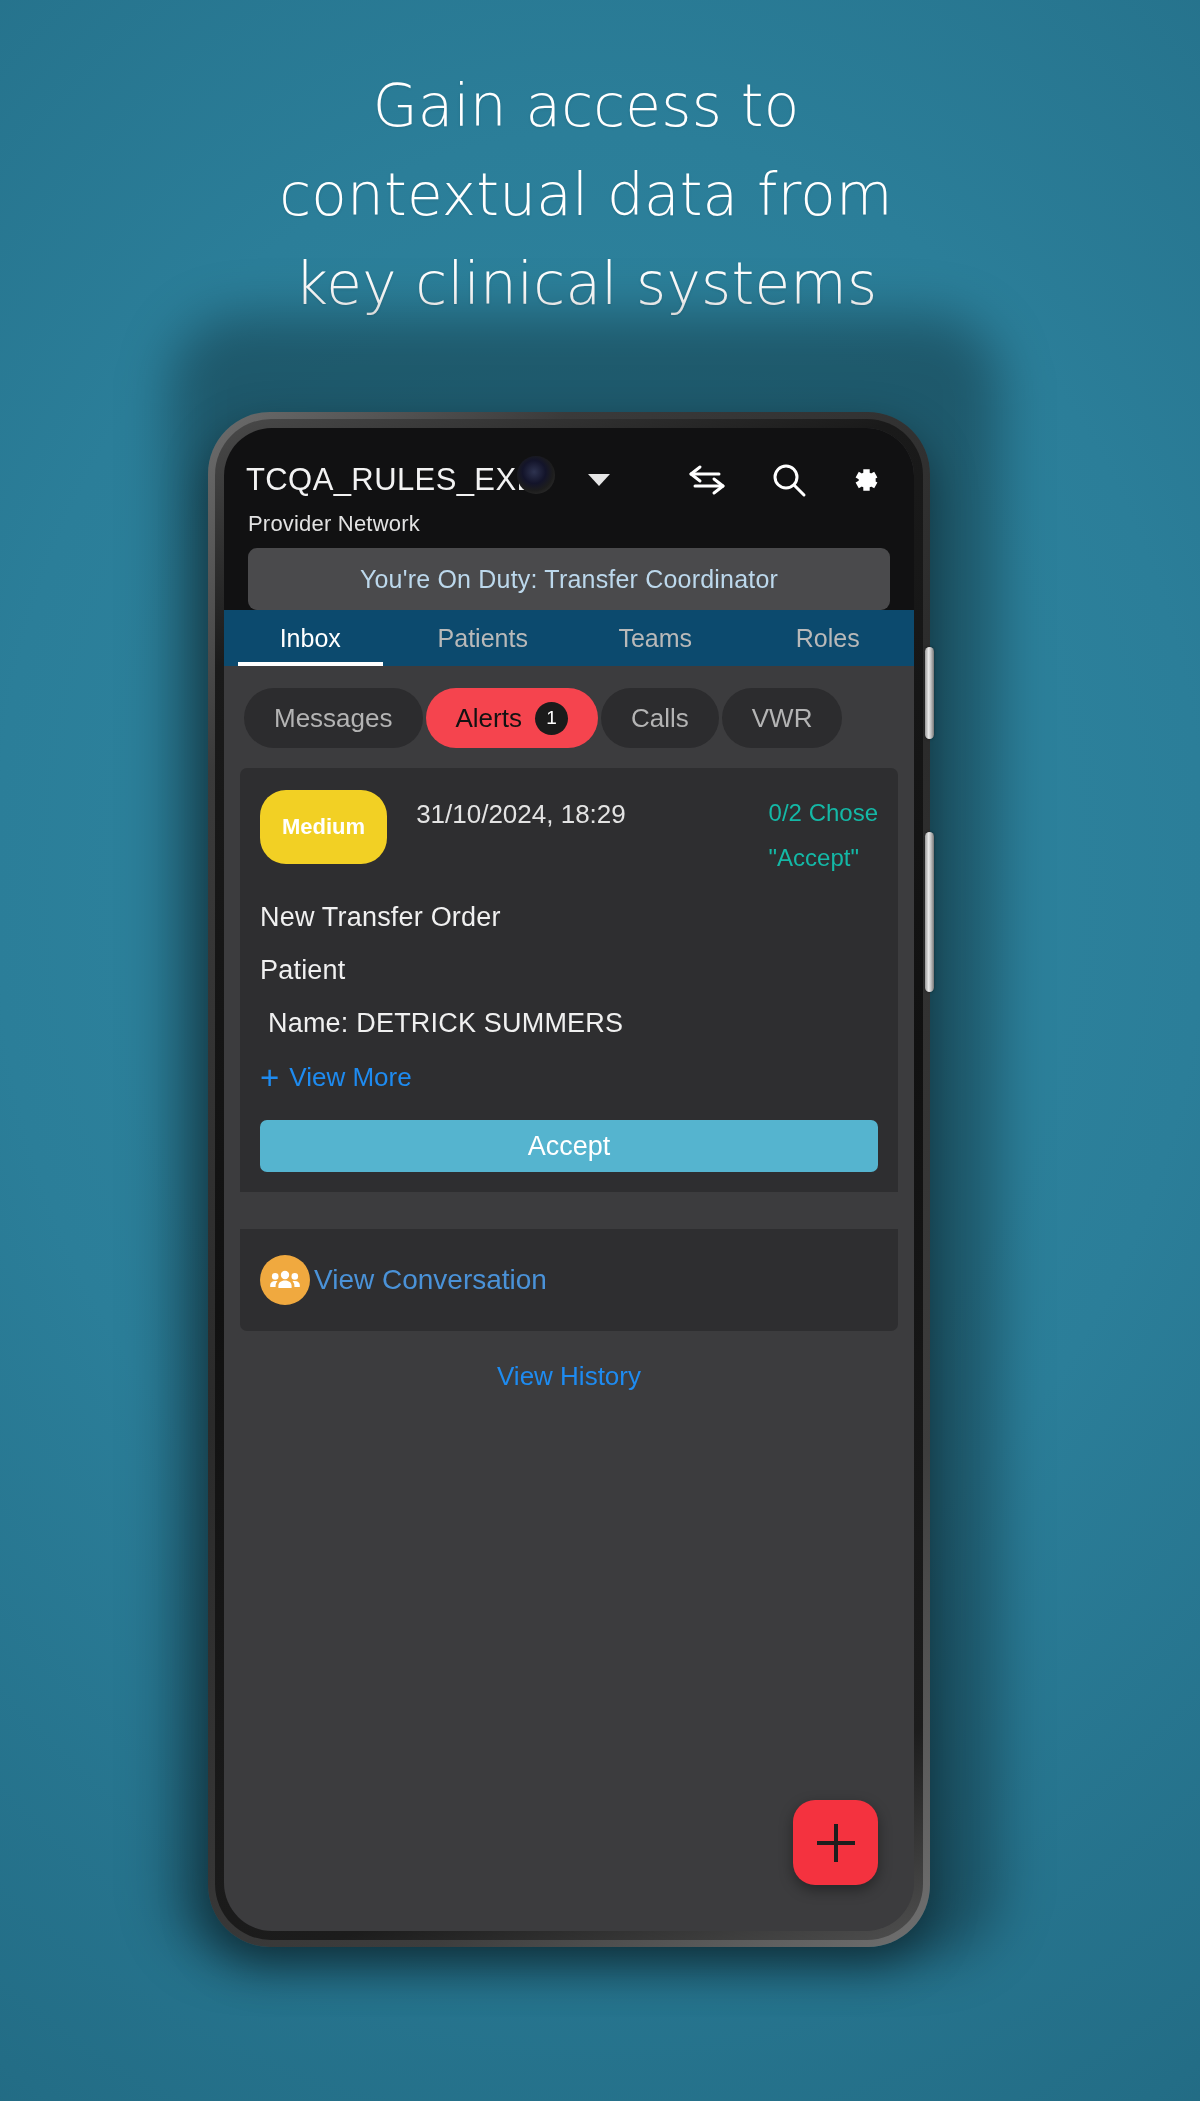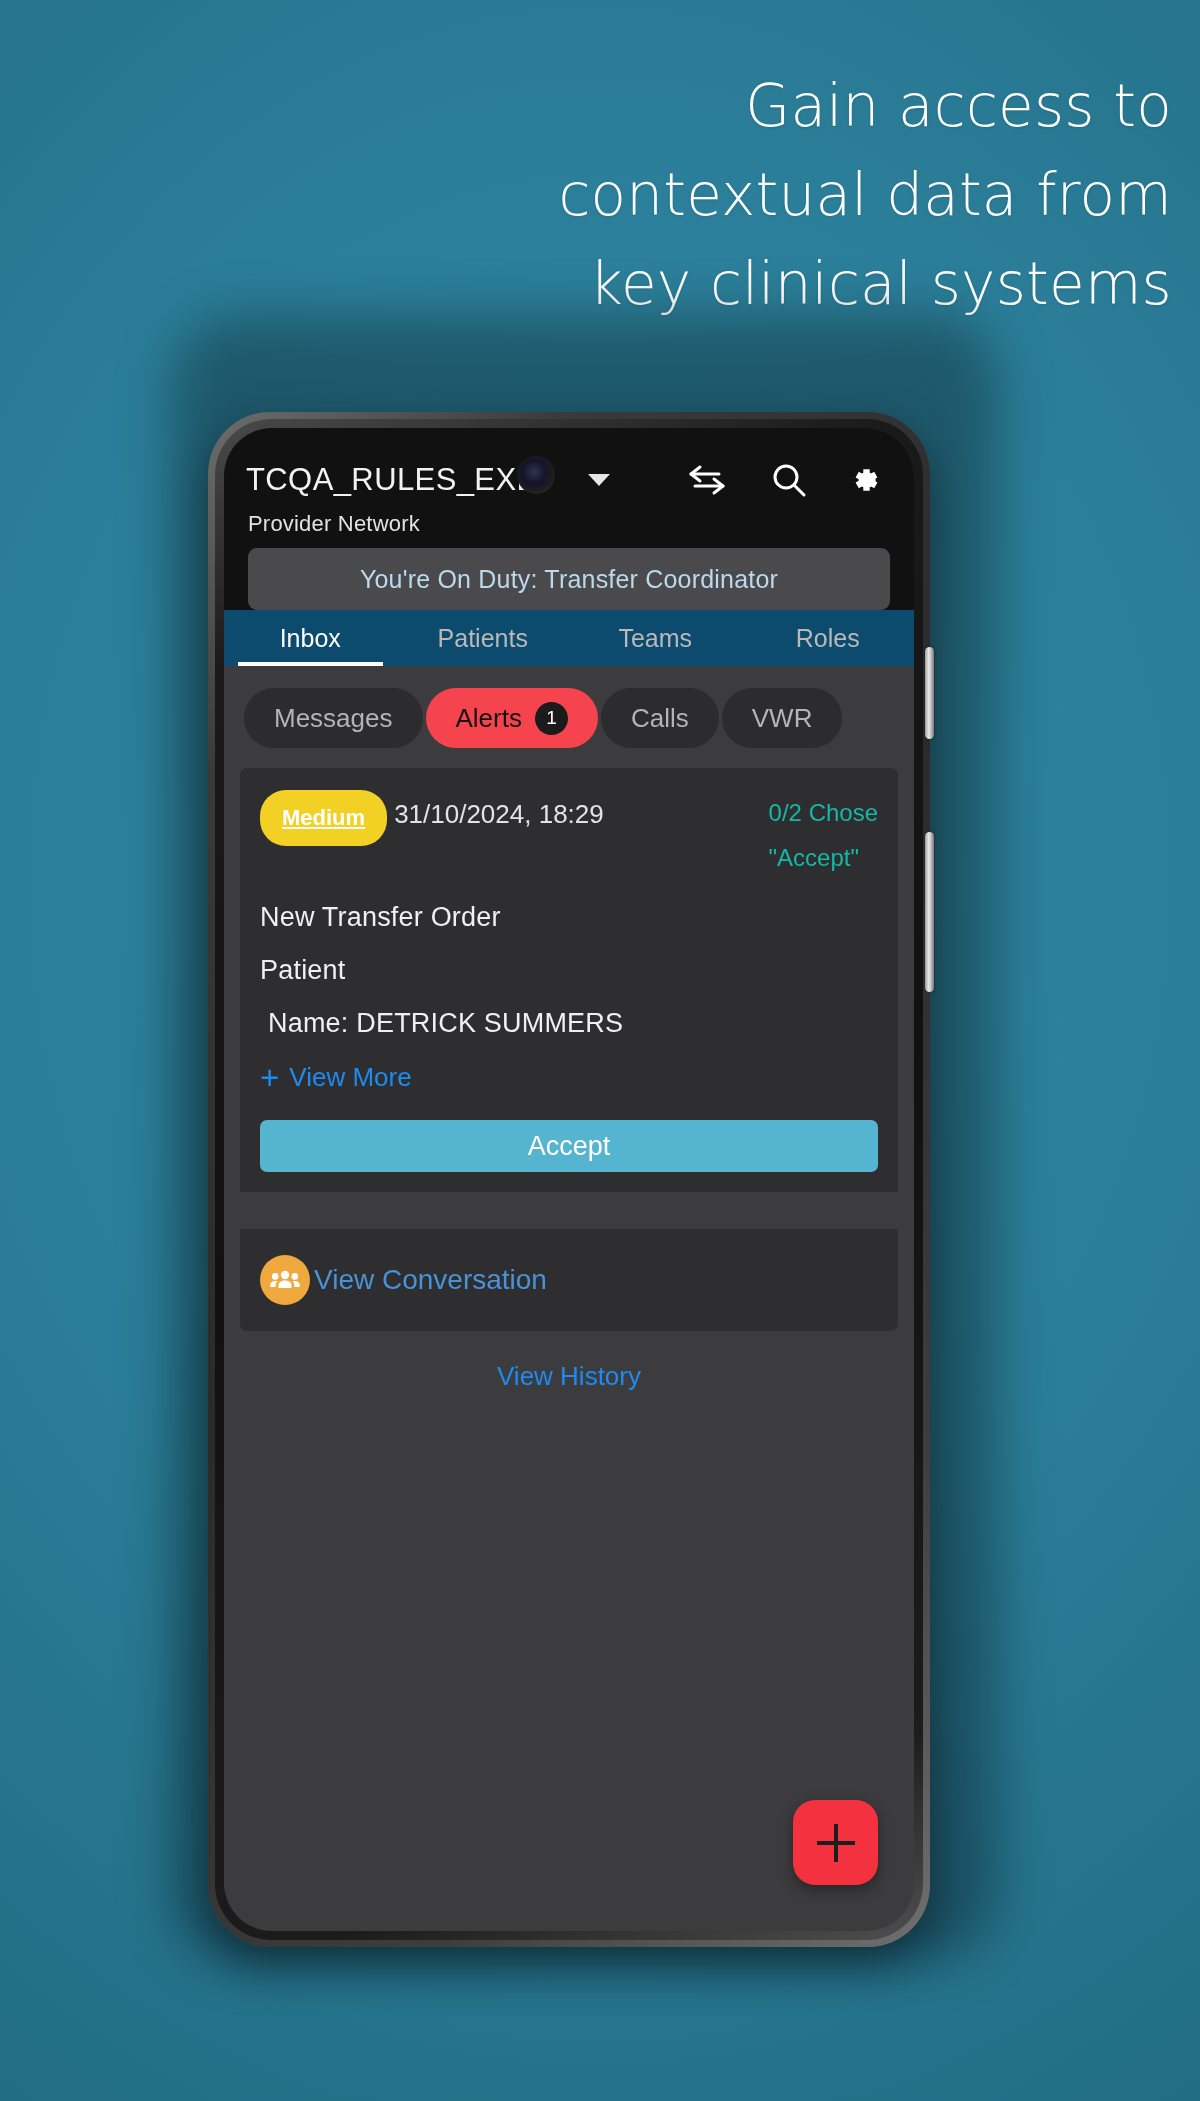--- a/index.html
+++ b/index.html
@@ -10,21 +10,21 @@
   }
   body {
     background:
       radial-gradient(ellipse 120% 85% at 50% 42%, #2f88a2 0%, #2b7e99 42%, #236d86 78%, #1e5f77 100%);
     position:relative;
   }
 
   
   .headline {
     position:absolute; top:62px; left:0; width:1172px;
-    text-align:right; color:#ffffff;
+    text-align:center; color:#ffffff;
     font-family:"DejaVu Sans", sans-serif;
     font-weight:300; font-size:58px; line-height:89px;
     letter-spacing:0.2px;
     text-shadow:0 1px 3px rgba(0,0,0,0.10);
   }
   .headline div { white-space:nowrap; }
 
   
   .phone-shadow {
     position:absolute; left:170px; top:315px;
@@ -125,23 +125,23 @@
 
   
   .card-wrap { padding:0 16px; }
   .card {
     background:#2e2e30; border-radius:7px 7px 0 0;
     padding:22px 20px 20px 20px; position:relative;
   }
   .card-top { display:flex; align-items:flex-start; }
   .sev-badge {
     background:#f2d024; color:#ffffff; font-size:22px; font-weight:700;
-    border-radius:26px; padding:17px 22px; line-height:1; white-space:nowrap;text-decoration:underline;
-  }
-  .timestamp { color:#e3e3e3; font-size:26px; margin-left:7px; margin-top:9px; white-space:nowrap; }
+    border-radius:26px; padding:26px 22px; line-height:1; white-space:nowrap;
+  }
+  .timestamp { color:#e3e3e3; font-size:26px; margin-left:29px; margin-top:9px; white-space:nowrap; }
   .chose {
     margin-left:auto; text-align:left; color:#14b8a6;
     font-size:24px; line-height:45px; white-space:nowrap;
   }
   .card-line { color:#f0f0f0; font-size:27px; margin-top:22px; letter-spacing:0.2px; }
   .card-line.indent { padding-left:8px; }
   .view-more {
     display:flex; align-items:center; gap:10px;
     color:#1e8bf0; font-size:26px; margin-top:22px;
   }

